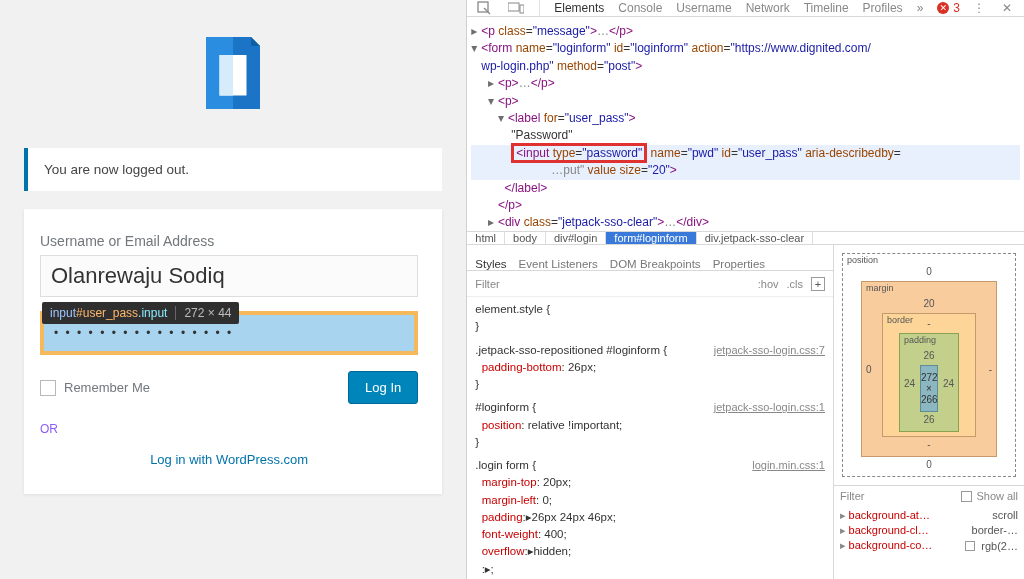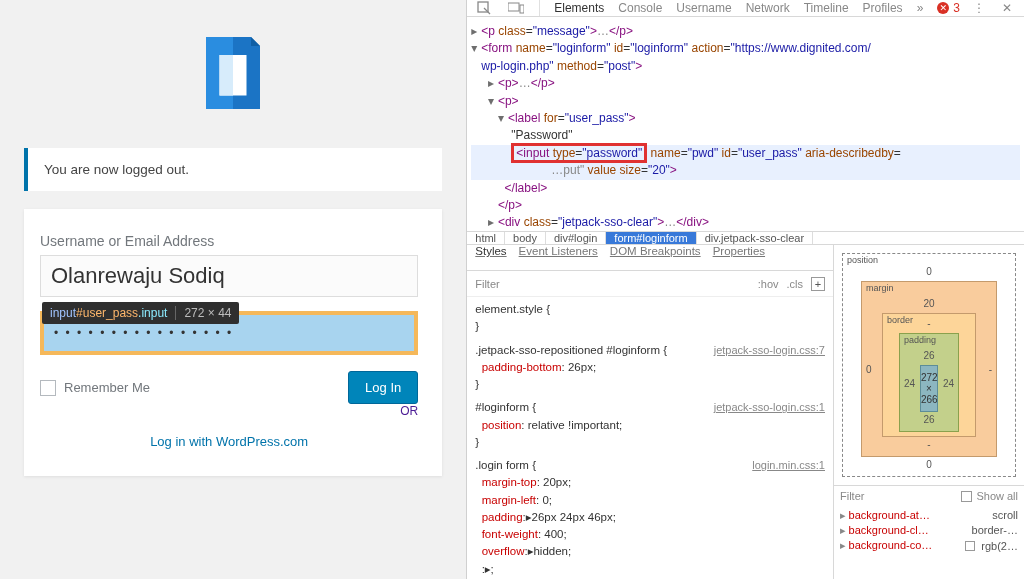--- a/index.html
+++ b/index.html
@@ -30,21 +30,21 @@
   .tip .sel .b { color: #ffb86c; }
   .tip .sel .c { color: #8be9fd; }
   .tip .dim { color: #bdbdbd; border-left: 1px solid #666; padding-left: 8px; }
   .form-foot { display: flex; justify-content: space-between; align-items: center; }
   .remember { display: flex; align-items: center; gap: 8px; font-size: 13px; color: #72777c; }
   .cbx { width: 16px; height: 16px; border: 1px solid #b4b9be; background: #fff; }
   .btn-login {
     background: #0085ba; color: #fff; border: 1px solid #006799; border-radius: 3px;
     padding: 8px 16px; font-size: 13px; cursor: pointer;
   }
-  .or-row { text-align: right; color: #4c1d95; font-size: 12px; }
+  .or-row { text-align: left; color: #8b5cf6; font-size: 12px; margin-top: 18px; }
   .wp-link { text-align: center; margin-top: 14px; }
   .wp-link a { color: #0073aa; font-size: 13px; text-decoration: none; }
 
   
   .devtools { flex: 1; border-left: 1px solid #d0d0d0; display: flex; flex-direction: column; font-size: 12px; color: #333; }
   .dt-topbar { height: 28px; display: flex; align-items: center; gap: 14px; padding: 0 8px; border-bottom: 1px solid #d8d8d8; }
   .dt-icon { width: 18px; height: 16px; display: flex; align-items: center; justify-content: center; color: #888; }
   .dt-tab { color: #888; }
   .dt-tab.active { color: #333; }
   .dt-more { margin-left: auto; display: flex; align-items: center; gap: 10px; }
@@ -60,21 +60,21 @@
   .cm { color: #888; }
   .dom-hover { background: #e8f0fe; }
   .redbox { border: 3px solid #e03131; padding: 0 2px; }
 
   .crumbs { height: 22px; border-top: 1px solid #d8d8d8; border-bottom: 1px solid #d8d8d8; display: flex; align-items: center; font-size: 11px; }
   .crumbs span { padding: 0 8px; color: #555; border-right: 1px solid #ddd; }
   .crumbs .active { background: #3879d9; color: #fff; }
 
   .dt-lower { flex: 1; display: flex; border-top: none; }
   .styles-pane { flex: 1; display: flex; flex-direction: column; border-right: 1px solid #d8d8d8; }
-  .styles-tabs { height: 26px; display: flex; align-items: flex-start; gap: 12px; padding: 0 8px; border-bottom: 1px solid #d8d8d8; color: #777; font-size: 11.5px; text-decoration: underline; }
+  .styles-tabs { height: 26px; display: flex; align-items: flex-end; gap: 12px; padding: 0 8px; border-bottom: 1px solid #d8d8d8; color: #777; font-size: 11.5px; }
   .styles-tabs .active { color: #333; }
   .styles-filter { height: 26px; display: flex; align-items: center; border-bottom: 1px solid #eee; padding: 0 8px; color: #888; font-size: 11px; }
   .styles-filter .r { margin-left: auto; display: flex; gap: 8px; align-items: center; }
   .plus { border:1px solid #999; width:14px; height:14px; display:flex; align-items:center; justify-content:center; font-size:11px; color:#555; }
   .styles-body { flex:1; overflow:hidden; padding: 4px 8px; font-family: Menlo, Consolas, monospace; font-size: 11.5px; line-height: 1.5; }
   .rule-src { float: right; text-decoration: underline; color: #888; font-size: 11px; }
   .sel-txt { color: #333; }
   .prop { color: #c80000; }
   .val { color: #333; }
   .struck { text-decoration: line-through; color: #999; }

